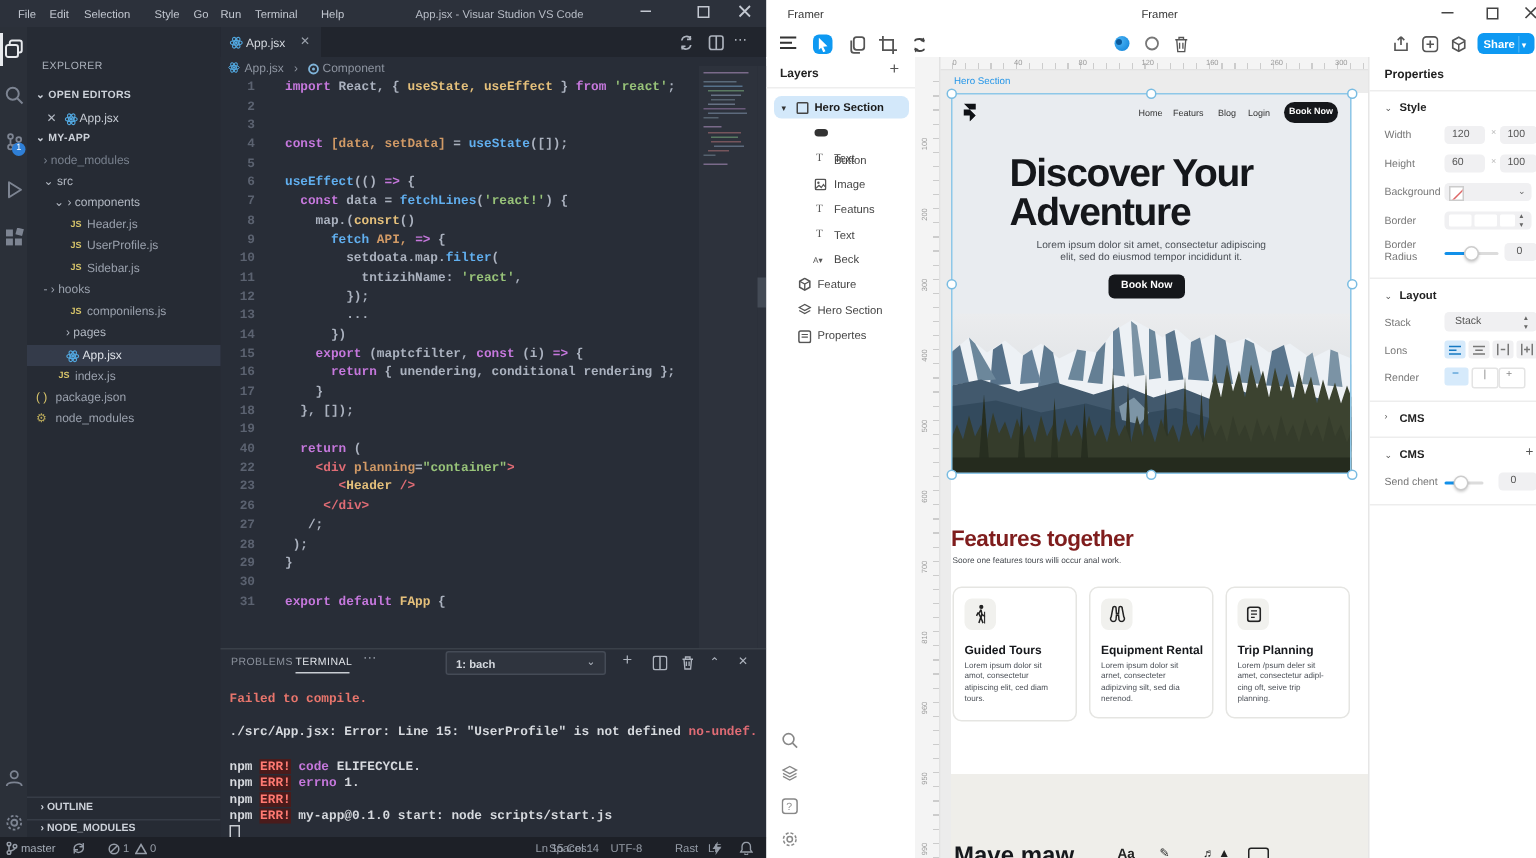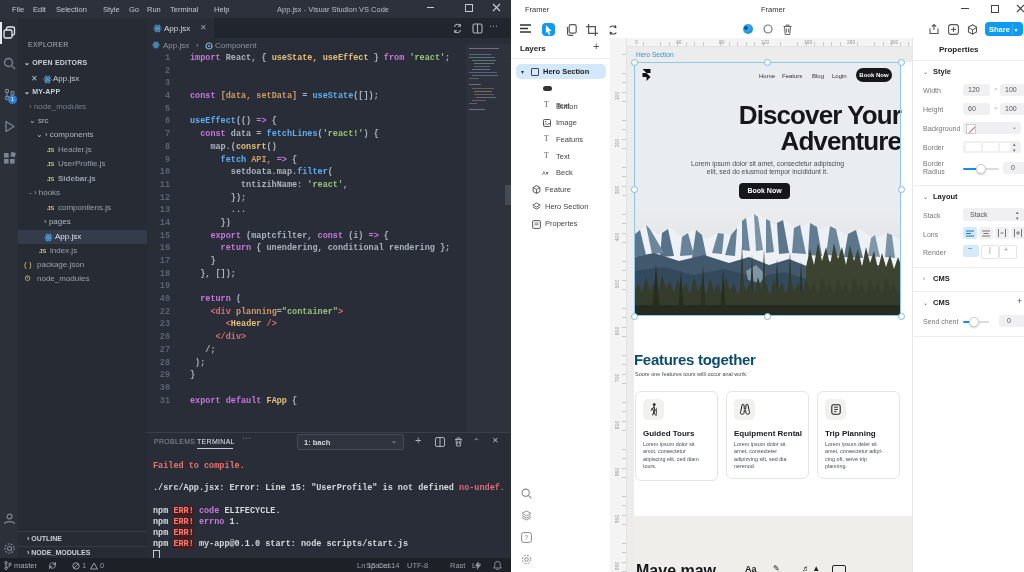--- a/index.html
+++ b/index.html
@@ -107,21 +107,21 @@
   <div class="abs" style="left:35px;top:56px;color:#c8cdd5;">App.jsx</div>
   <div class="abs" style="left:6px;top:70px;font-size:7px;font-weight:700;color:#ccd1d9;letter-spacing:.2px">⌄ MY-APP</div>
   <div class="abs" style="left:11px;top:84px;color:#78808d;">› node_modules</div>
   <div class="abs" style="left:11px;top:98px;color:#b2b8c2;">⌄ src</div>
   <div class="abs" style="left:18px;top:112px;color:#b2b8c2;">⌄ › components</div>
   <div class="abs" style="left:29px;top:129px;color:#d8c56a;font-size:6px;font-weight:700;">JS</div>
     <div class="abs" style="left:40px;top:127px;">Header.js</div>
   <div class="abs" style="left:29px;top:143px;color:#d8c56a;font-size:6px;font-weight:700;">JS</div>
     <div class="abs" style="left:40px;top:141px;">UserProfile.js</div>
   <div class="abs" style="left:29px;top:158px;color:#d8c56a;font-size:6px;font-weight:700;">JS</div>
-    <div class="abs" style="left:40px;top:156px;font-weight:bold;">Sidebar.js</div>
+    <div class="abs" style="left:40px;top:156px;">Sidebar.js</div>
   <div class="abs" style="left:11px;top:170px;color:#9aa1ad;">- › hooks</div>
   <div class="abs" style="left:29px;top:187px;color:#d8c56a;font-size:6px;font-weight:700;">JS</div>
     <div class="abs" style="left:40px;top:185px;">componilens.js</div>
   <div class="abs" style="left:26px;top:199px;color:#b2b8c2;">› pages</div>
   <div class="abs" style="left:0px;top:212px;width:129px;height:14px;background:#343b4a;"></div>
   <svg class="abs" style="left:26px;top:215px" width="9" height="9" viewBox="0 0 24 24">
       <g fill="none" stroke="#52a8e0" stroke-width="2">
         <ellipse cx="12" cy="12" rx="10.5" ry="4"></ellipse>
         <ellipse cx="12" cy="12" rx="10.5" ry="4" transform="rotate(60 12 12)"></ellipse>
         <ellipse cx="12" cy="12" rx="10.5" ry="4" transform="rotate(120 12 12)"></ellipse>
@@ -434,21 +434,21 @@
   <div class="abs" style="left:24px;top:24px;width:267px;height:254px;background:#e9ecf0;"></div>
   <div class="abs" style="left:26px;top:13px;font-size:6.5px;color:#2596e8;">Hero Section</div>
   <svg class="abs" style="left:32px;top:31px" width="9" height="12" viewBox="0 0 9 12">
       <path d="M0.5 0 H8.5 V4 H4.5 L8.5 8 H0.5 V4 H4.5 Z M4.5 8 H8.5 L4.5 12 Z" fill="#0f1115"></path>
     </svg>
   <div class="abs" style="left:149px;top:35px;font-size:6px;color:#333;">Home</div>
   <div class="abs" style="left:172px;top:35px;font-size:6px;color:#333;">Featurs</div>
   <div class="abs" style="left:202px;top:35px;font-size:6px;color:#333;">Blog</div>
   <div class="abs" style="left:222px;top:35px;font-size:6px;color:#333;">Login</div>
   <div class="abs" style="left:246px;top:30px;width:36px;height:14px;background:#15171b;border-radius:7px;color:#fff;font-size:6px;font-weight:700;text-align:center;line-height:14px;">Book Now</div>
-  <div class="abs" style="left:24px;top:64px;width:267px;text-align:right;font-size:26px;line-height:26px;font-weight:700;letter-spacing:-0.9px;color:#15171b;">Discover Your<br>Adventure</div>
+  <div class="abs" style="left:24px;top:64px;width:267px;text-align:left;font-size:26px;line-height:26px;font-weight:700;letter-spacing:-0.9px;color:#15171b;padding-left:39px;">Discover Your<br>Adventure</div>
   <div class="abs" style="left:24px;top:122px;width:267px;text-align:center;font-size:6.8px;line-height:8.2px;color:#4a4f56;">Lorem ipsum dolor sit amet, consectetur adipiscing<br>elit, sed do eiusmod tempor incididunt it.</div>
   <div class="abs" style="left:129px;top:145px;width:51px;height:16px;background:#15171b;border-radius:4px;color:#fff;font-size:7px;font-weight:700;text-align:center;line-height:16px;">Book Now</div>
   <svg class="abs" style="left:24px;top:171px" width="267" height="107" viewBox="0 0 267 107" preserveAspectRatio="none">
     <defs>
       <linearGradient id="sky" x1="0" y1="0" x2="0" y2="1">
           <stop offset="0" stop-color="#ebecee"></stop>
           <stop offset="1" stop-color="#dde1e4"></stop>
         </linearGradient>
     </defs>
     <rect width="267" height="58" fill="url(#sky)"></rect>
@@ -482,21 +482,21 @@
     <polygon points="153,107 156,42 159,107" fill="#333a29"></polygon>
     <polygon points="164,107 167,52 170,107" fill="#2e3526"></polygon>
     <path d="M0,84 L4,74 L8,84 L12,68 L16,82 L20,74 L24,84 L28,66 L32,80 L36,72 L40,84 L44,70 L48,82 L52,74 L56,86 L60,68 L64,82 L68,74 L72,86 L76,70 L80,82 L84,74 L88,86 L92,68 L96,82 L100,74 L104,86 L108,70 L112,82 L116,74 L120,86 L124,68 L128,82 L132,74 L136,86 L140,70 L144,82 L148,74 L152,86 L156,68 L160,82 L164,74 L168,86 L172,70 L176,82 L180,74 L184,86 L188,68 L192,82 L196,74 L200,86 L204,70 L208,82 L212,74 L216,86 L220,68 L224,82 L228,74 L232,86 L236,70 L240,82 L244,74 L248,86 L252,68 L256,82 L260,74 L264,86 L267,78 L267,107 L0,107 Z" fill="#353c2b"></path>
     <polygon points="18,107 22,54 26,107" fill="#272e20"></polygon>
     <polygon points="44,107 47,62 50,107" fill="#272e20"></polygon>
     <polygon points="66,107 69,56 72,107" fill="#2b3223"></polygon>
     <polygon points="86,107 89,60 92,107" fill="#272e20"></polygon>
     <rect y="96" width="267" height="11" fill="#252b1e"></rect>
   </svg>
 
-  <div class="abs" style="left:24px;top:313px;font-size:15px;font-weight:700;letter-spacing:-0.3px;color:#0c4a6e;">Features together</div>
+  <div class="abs" style="left:24px;top:313px;font-size:15px;font-weight:700;letter-spacing:-0.3px;color:#7f1d1d;">Features together</div>
   <div class="abs" style="left:25px;top:333px;font-size:5.5px;color:#44484e;">Soore one features tours willi occur anal work.</div>
   <div class="abs" style="left:25px;top:353px;width:81px;height:88px;background:#fff;border:1px solid #e5e5e2;border-radius:6px;"></div>
   <div class="abs" style="left:116px;top:353px;width:81px;height:86px;background:#fff;border:1px solid #e5e5e2;border-radius:6px;"></div>
   <div class="abs" style="left:207px;top:353px;width:81px;height:86px;background:#fff;border:1px solid #e5e5e2;border-radius:6px;"></div>
   <div class="abs" style="left:33px;top:361px;width:21px;height:21px;background:#f1f1ee;border-radius:5px;"></div>
   <div class="abs" style="left:124px;top:361px;width:21px;height:21px;background:#f1f1ee;border-radius:5px;"></div>
   <div class="abs" style="left:215px;top:361px;width:21px;height:21px;background:#f1f1ee;border-radius:5px;"></div>
   <svg class="abs" style="left:39px;top:365px" width="10" height="13" viewBox="0 0 10 13">
       <circle cx="5.2" cy="1.6" r="1.4" fill="#222"></circle>
       <path d="M5 3.4 L5.6 6.5 L7.6 8 M5 3.4 L3.6 6 L4.8 8.6 L3.6 12.4 M5.6 6.5 L5 9 L6.4 12.4 M3.2 5.2 L2 7.6" fill="none" stroke="#222" stroke-width="1"></path>
@@ -527,21 +527,21 @@
   <div class="abs sh" style="left:21px;top:21px;"></div>
   <div class="abs sh" style="left:288px;top:21px;"></div>
   <div class="abs sh" style="left:21px;top:275px;"></div>
   <div class="abs sh" style="left:288px;top:275px;"></div>
   <div class="abs sh" style="left:154px;top:21px;"></div>
   <div class="abs sh" style="left:154px;top:275px;"></div>
   <div class="abs sh" style="left:21px;top:148px;"></div>
   <div class="abs sh" style="left:288px;top:148px;"></div>
 </div>
 <div id="props" class="abs">
-  <div class="abs" style="left:10px;top:7px;font-size:8px;font-weight:700;color:#222;margin-left:16px;">Properties</div>
+  <div class="abs" style="left:10px;top:7px;font-size:8px;font-weight:700;color:#222;">Properties</div>
   <div class="sep" style="top:22px"></div>
   <div class="abs" style="left:10px;top:30px;font-size:6px;color:#555;">⌄</div>
   <div class="abs" style="left:20px;top:29px;font-size:7.5px;font-weight:700;color:#222;">Style</div>
   <div class="plabel" style="left:10px;top:49px;">Width</div>
   <div class="pinput" style="left:50px;top:46px;width:27px;height:12px;"><span style="margin-left:5px;line-height:12px;">120</span></div>
   <div class="abs" style="left:81px;top:48px;font-size:6px;color:#bbb;">×</div>
   <div class="pinput" style="left:87px;top:46px;width:25px;height:12px;"><span style="margin-left:5px;line-height:12px;">100</span></div>
   <div class="plabel" style="left:10px;top:68px;">Height</div>
   <div class="pinput" style="left:50px;top:65px;width:27px;height:12px;"><span style="margin-left:5px;line-height:12px;">60</span></div>
   <div class="abs" style="left:81px;top:67px;font-size:6px;color:#bbb;">×</div>

